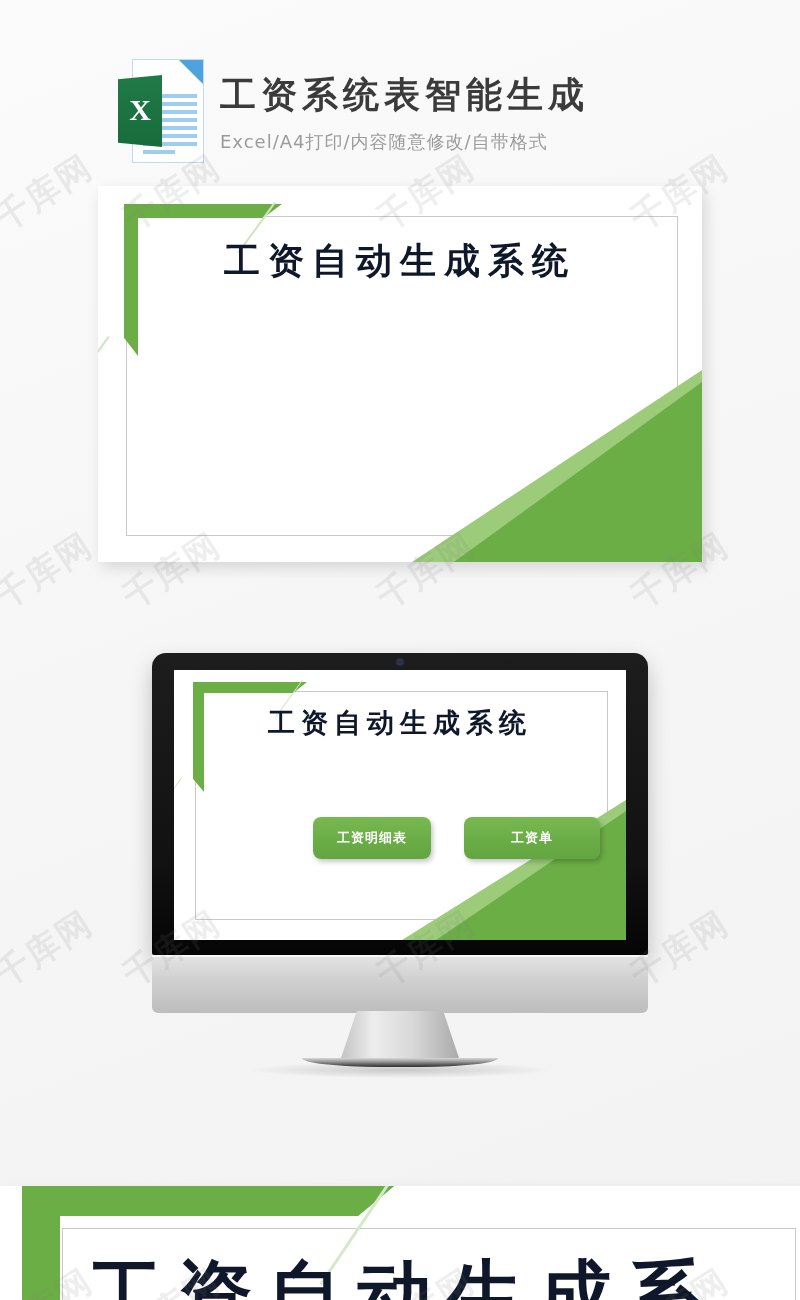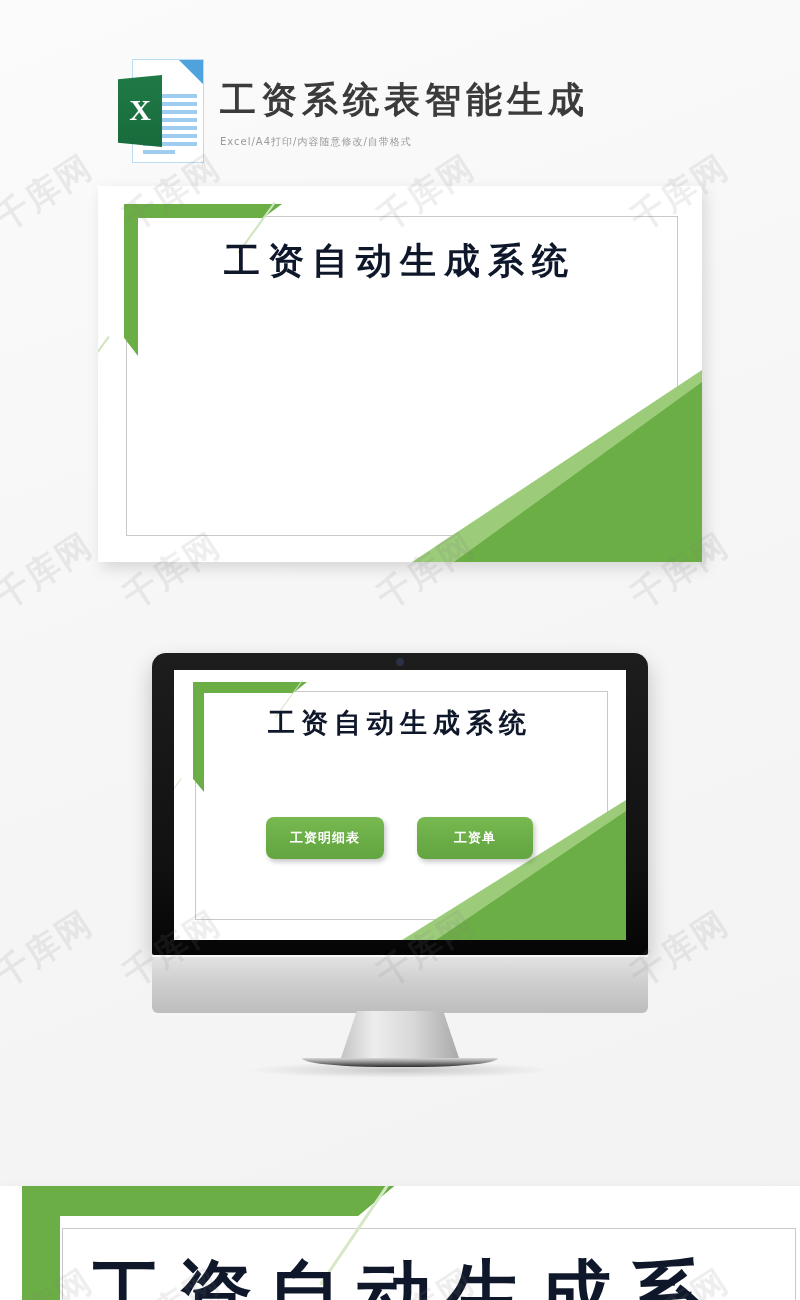--- a/index.html
+++ b/index.html
@@ -98,21 +98,21 @@
   .head-title{
     font-size:36px;
     font-weight:bold;
     color:#3b3b3b;
     letter-spacing:5px;
     line-height:1.15;
     white-space:nowrap;
   }
   .head-sub{
     margin-top:14px;
-    font-size:10px;
+    font-size:18px;
     color:#9b9b9b;
     letter-spacing:1px;
     white-space:nowrap;
   }
 
   
   .slide{
     position:relative;
     background:#ffffff;
     overflow:hidden;
@@ -149,20 +149,21 @@
     position:absolute;
     background:linear-gradient(180deg,#78b851 0%,#6aad46 55%,#63a540 100%);
     color:#ffffff;
     font-weight:bold;
     display:flex;
     align-items:center;
     justify-content:center;
     text-align:center;
     box-shadow:2px 3px 5px rgba(0,0,0,0.22);
     line-height:1.2;
+    margin-left:47px;
   }
 
   
   #card1{
     position:absolute;
     left:98px; top:186px;
     width:604px; height:376px;
     box-shadow:4px 6px 14px rgba(0,0,0,0.13);
     z-index:12;
   }
@@ -251,21 +252,21 @@
   #card2 .cb-h{ left:19px; top:12px; width:114px; height:11px;
     clip-path:polygon(0 0,100% 0,88% 100%,0 100%); }
   #card2 .hairline{ left:128px; top:10px; width:1.4px; height:46px; transform:rotate(36deg); }
   #card2 .hairline.h2{ left:7px; top:108px; width:1.4px; height:44px; }
   #card2 .tri-light{ left:228px; top:130px; width:224px; height:140px;
     clip-path:polygon(100% 0,100% 100%,0 100%); }
   #card2 .tri-dark{ left:262px; top:141px; width:190px; height:129px;
     clip-path:polygon(100% 0,100% 100%,0 100%); }
   #card2 .slide-title{ left:44px; top:36px; width:364px; font-size:27px; letter-spacing:6px; }
   #card2 .btn-a{ left:92px; top:147px; width:118px; height:42px; border-radius:8px; font-size:13px; letter-spacing:1px; }
-  #card2 .btn-b{ left:243px; top:147px; width:116px; height:42px; border-radius:8px; font-size:13px; letter-spacing:1px;font-family:Liberation Serif, serif; }
+  #card2 .btn-b{ left:243px; top:147px; width:136px; height:42px; border-radius:8px; font-size:13px; letter-spacing:1px;font-family:Liberation Serif, serif; }
 
   
   #card3{
     position:absolute;
     left:0; top:1186px;
     width:816px; height:180px;
     box-shadow:4px 6px 14px rgba(0,0,0,0.10);
     z-index:12;
   }
   #card3 .slide-inner-border{ left:62px; top:42px; right:20px; bottom:-200px; }

